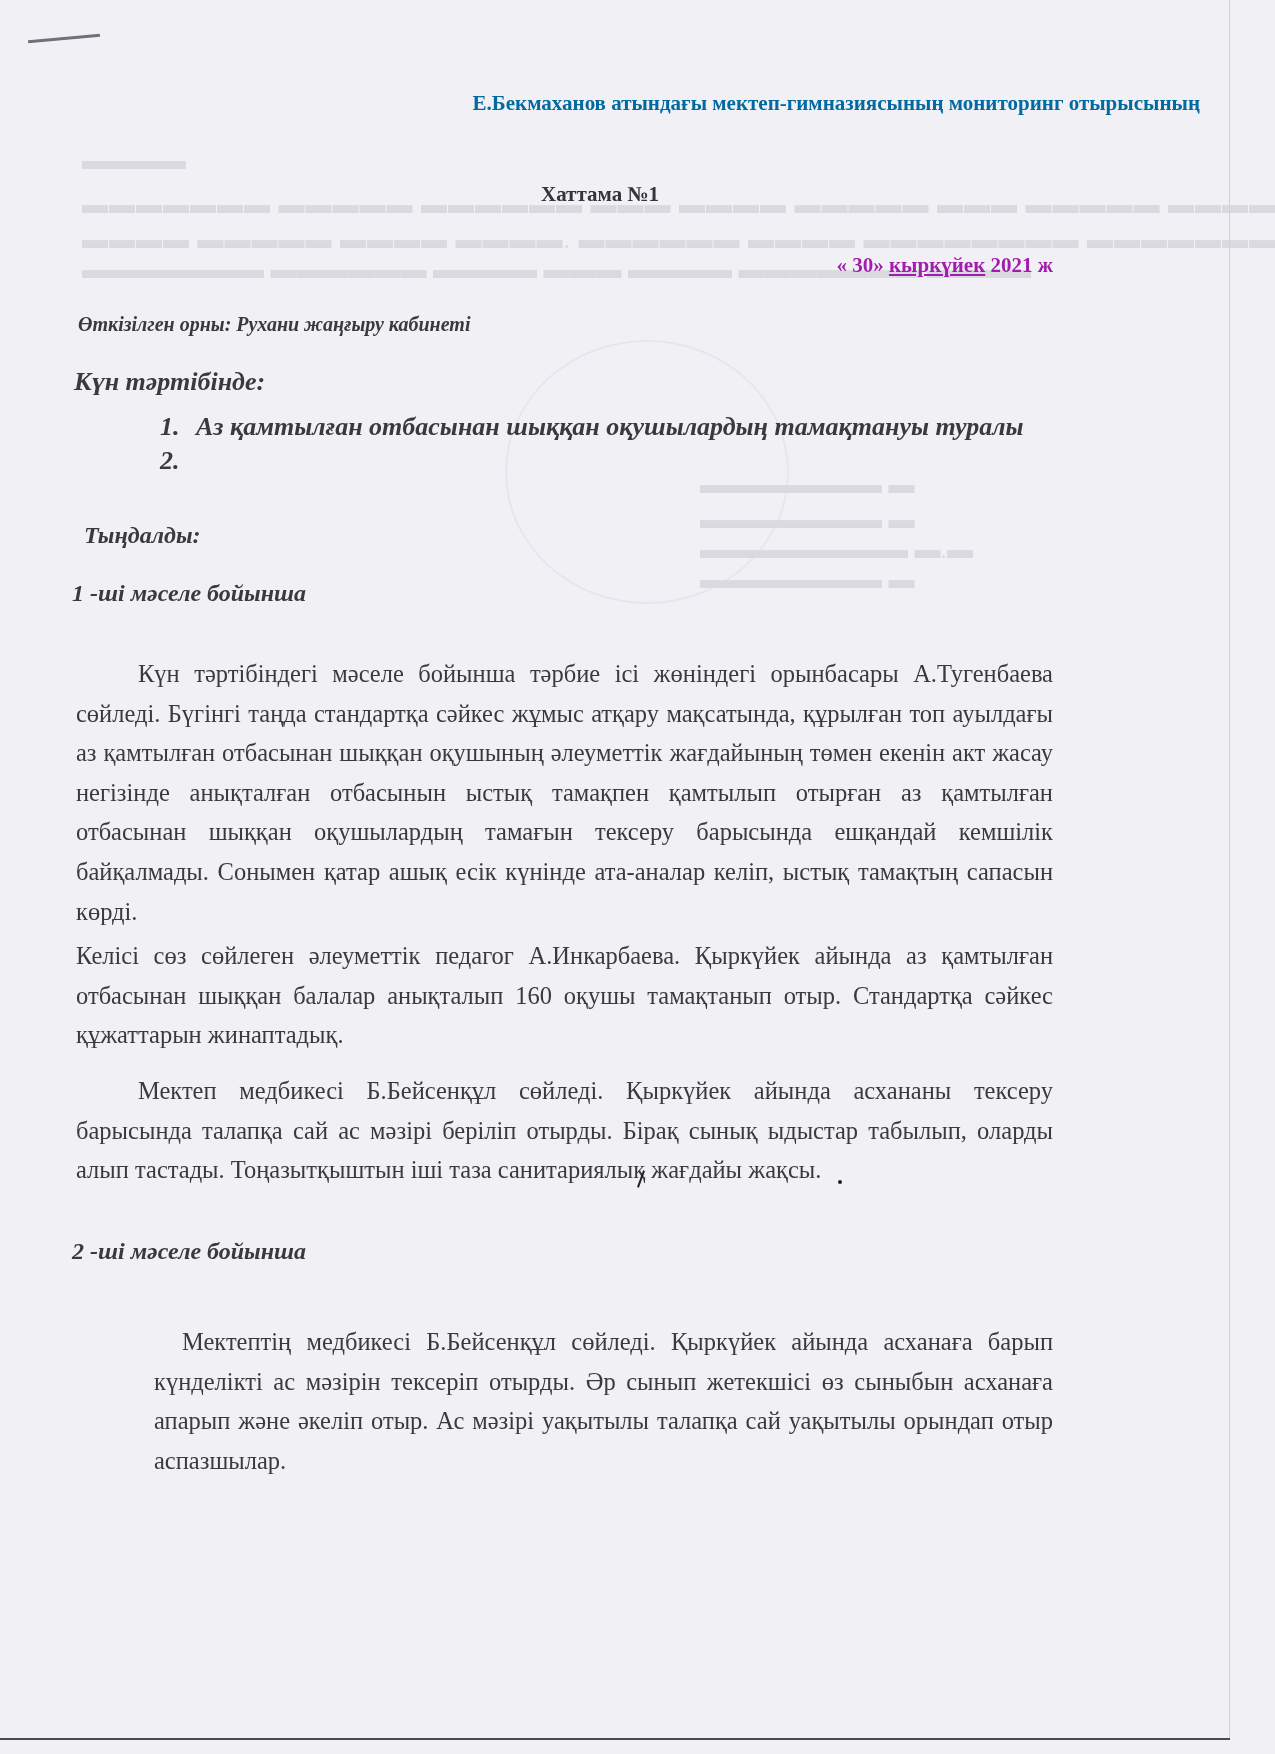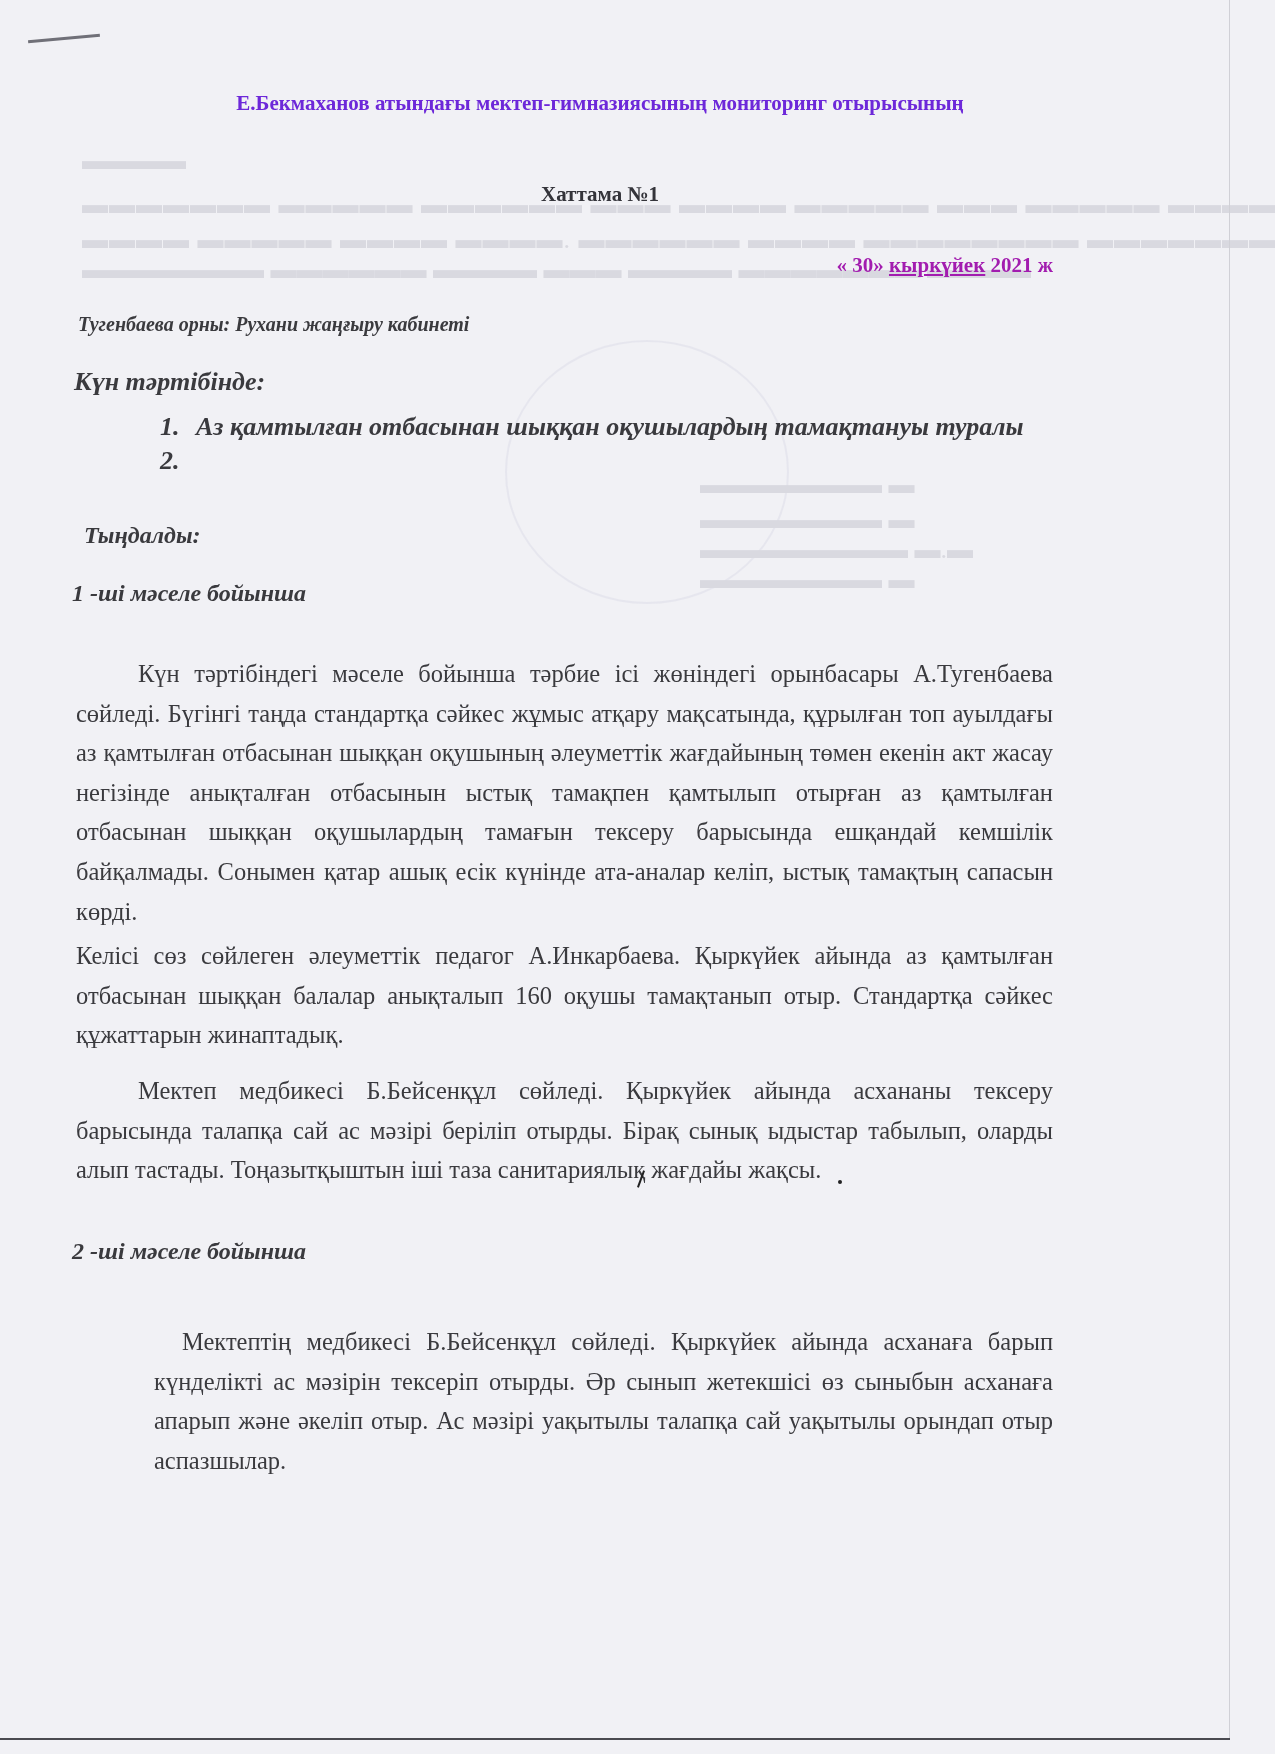--- a/index.html
+++ b/index.html
@@ -30,22 +30,22 @@
   .bleed.b5 { left: 700px; top: 470px; }
   .bleed.b6 { left: 700px; top: 505px; }
   .bleed.b7 { left: 700px; top: 535px; }
   .bleed.b8 { left: 700px; top: 565px; }
   .seal {
     position: absolute; left: 505px; top: 340px; width: 280px; height: 260px;
     border-radius: 50%; border: 2px solid #e4e4ec; opacity: 0.8;
   }
 
   .doc-title {
-    position: absolute; left: 0; width: 1200px; text-align: center;
-    top: 91px; font-weight: bold; font-size: 21px; color: #6d28d9;
+    position: absolute; left: 0; width: 1200px; text-align: right;
+    top: 91px; font-weight: bold; font-size: 21px; color: #0369a1;
   }
   .doc-number {
     position: absolute; left: 0; width: 1200px; text-align: center;
     top: 142px; font-weight: bold; font-size: 21px; color: #34343a; margin-top: 40px;
   }
   .doc-date {
     position: absolute; right: 222px; top: 253px; font-weight: bold; font-size: 21px; color: #a21caf;
   }
   .doc-date .month { text-decoration: underline; }
   .location {
@@ -101,21 +101,21 @@
 <div class="bleed b8">▬▬▬▬▬▬▬ ▬</div>
 
 <div class="doc-title">Е.Бекмаханов атындағы мектеп-гимназиясының мониторинг   отырысының</div>
 <div class="doc-number">Хаттама №1</div>
 <div class="doc-date">
   <span>« 30»</span>
   <span class="month">кыркүйек</span>
   <span>2021 ж</span>
 </div>
 
-<div class="location">Тугенбаева орны: Рухани жаңғыру кабинеті</div>
+<div class="location">Өткізілген орны: Рухани жаңғыру кабинеті</div>
 
 <div class="agenda-label">Күн тәртібінде:</div>
 <ol class="agenda-list">
   <li>
     <span class="num">1.</span>
     <span>Аз қамтылған отбасынан шыққан оқушылардың тамақтануы туралы</span>
   </li>
   <li>
     <span class="num">2.</span>
   </li>

